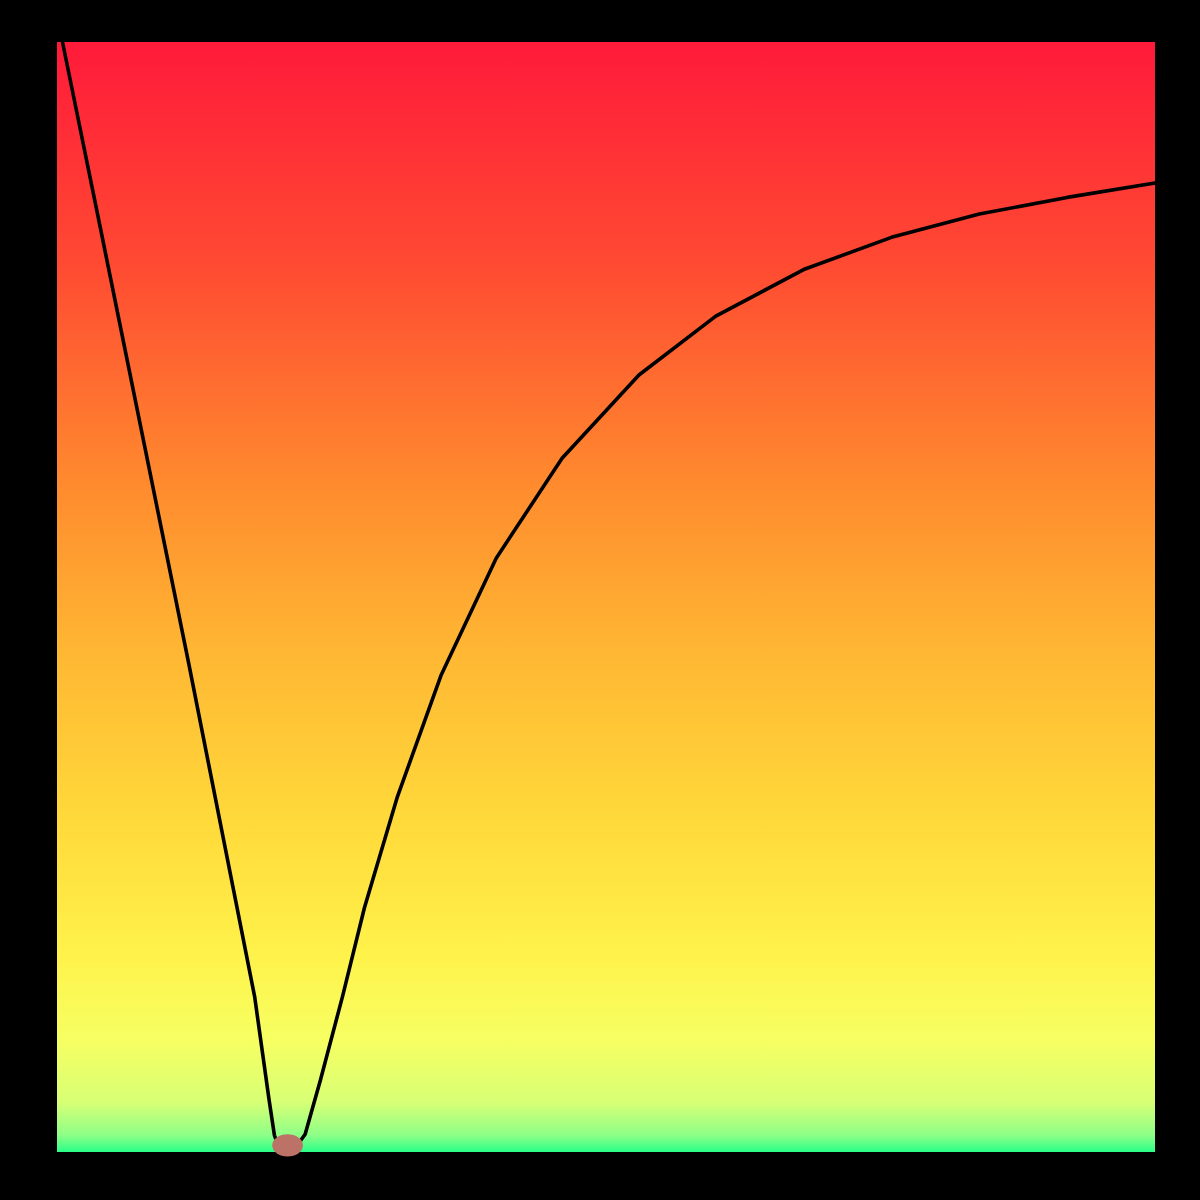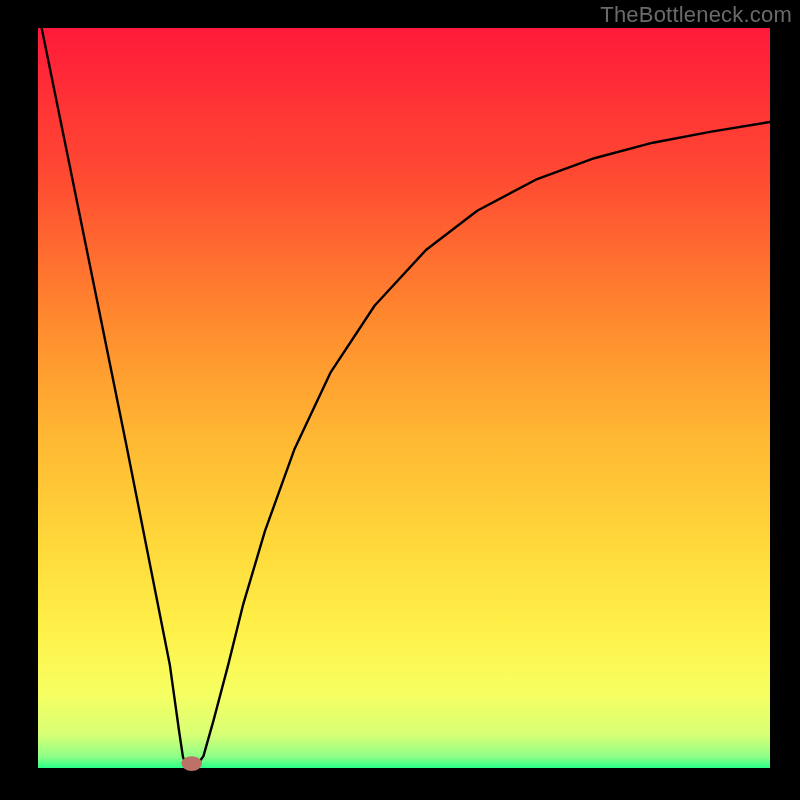--- a/index.html
+++ b/index.html
@@ -28,21 +28,20 @@
   }
   svg {
     position: absolute;
     top: 0;
     left: 0;
   }
 </style>
 </head>
 <body>
 <div class="frame">
-  <div class="attribution">TheBottleneck.com</div>
   <svg id="plot-svg" width="800" height="800" viewBox="0 0 800 800">
       <defs>
         <linearGradient id="bg-grad" x1="0" y1="0" x2="0" y2="1">
           <stop offset="0%" stop-color="#ff1a3a"></stop>
           <stop offset="20%" stop-color="#ff4a32"></stop>
           <stop offset="40%" stop-color="#ff8b2e"></stop>
           <stop offset="55.00000000000001%" stop-color="#ffb733"></stop>
           <stop offset="70%" stop-color="#ffd93a"></stop>
           <stop offset="82%" stop-color="#fff24a"></stop>
           <stop offset="90%" stop-color="#f6ff62"></stop>

